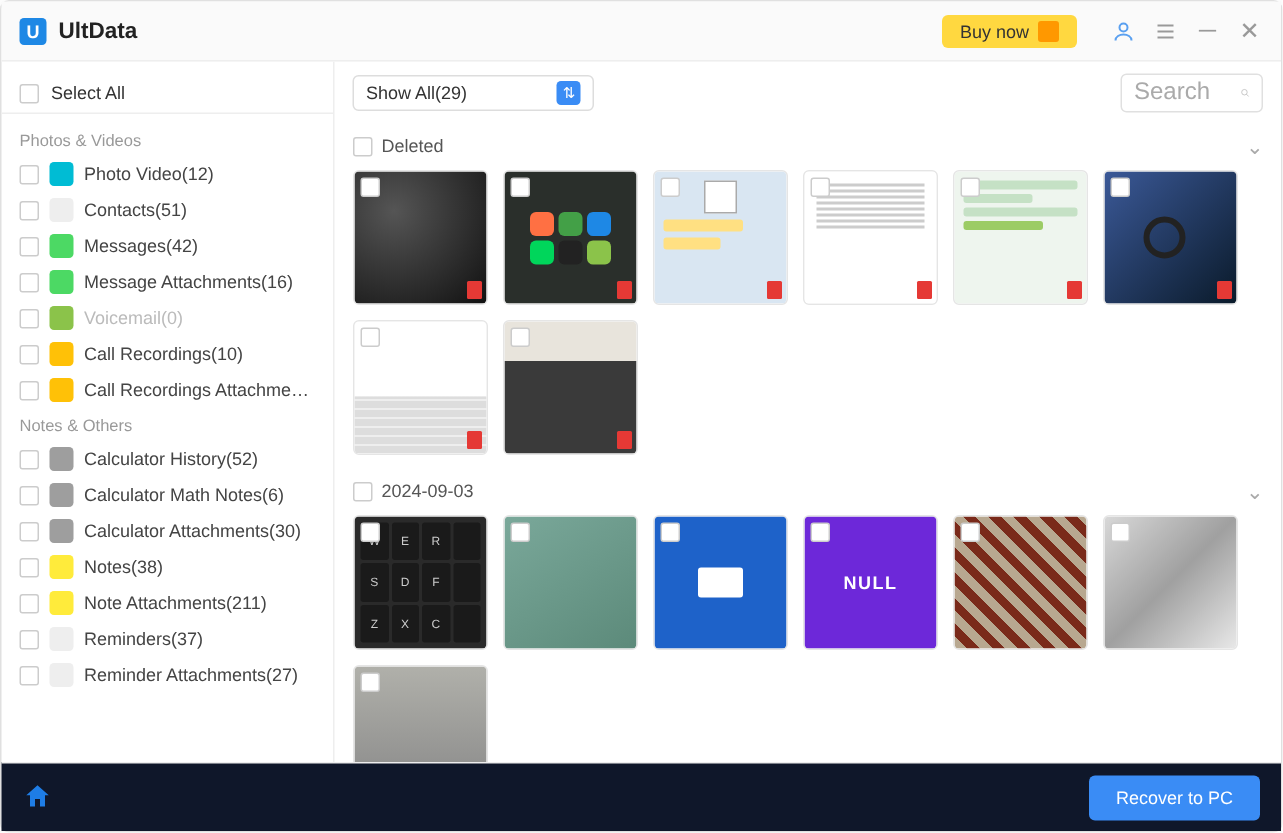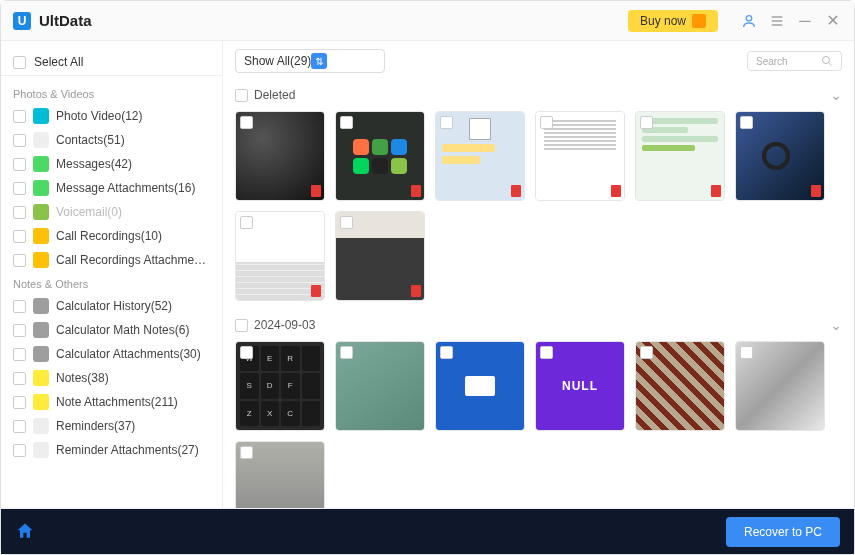--- a/index.html
+++ b/index.html
@@ -16,24 +16,24 @@
 .sidebar { width: 222px; border-right: 1px solid #eee; overflow-y: auto; padding: 8px 0 8px 0; }
 .select-all { padding: 6px 12px; display: flex; align-items: center; gap: 8px; border-bottom: 1px solid #eee; margin-bottom: 6px; }
 .section-header { padding: 6px 12px 4px; font-size: 11px; color: #999; }
 .side-item { padding: 4px 12px; display: flex; align-items: center; gap: 7px; cursor: pointer; white-space: nowrap; overflow: hidden; text-overflow: ellipsis; font-size: 12px; color: #444; }
 .side-item.active { background: #eaf3ff; color: #1e7de6; border-radius: 4px; margin: 0 6px; padding: 4px 6px; }
 .side-item.disabled { color: #bbb; }
 .chk { width: 13px; height: 13px; border: 1px solid #ccc; border-radius: 2px; flex-shrink: 0; background: #fff; }
 .side-icon { width: 16px; height: 16px; border-radius: 3px; flex-shrink: 0; display: flex; align-items: center; justify-content: center; font-size: 10px; color: #fff; }
 .main { flex: 1; display: flex; flex-direction: column; overflow: hidden; }
 .toolbar { padding: 8px 12px; display: flex; align-items: center; gap: 8px; }
-.dropdown { border: 1px solid #ddd; border-radius: 4px; padding: 3px 8px; font-size: 12px; display: flex; align-items: center; cursor: pointer; min-width: 150px; background: #fff; }
+.dropdown { border: 1px solid #ddd; border-radius: 4px; padding: 3px 8px; font-size: 12px; display: flex; align-items: center; gap: 60px; cursor: pointer; min-width: 150px; background: #fff; }
 .dropdown .arrow { width: 16px; height: 16px; background: #3a8cf5; border-radius: 3px; display: flex; align-items: center; justify-content: center; color: #fff; font-size: 10px; }
 .tool-spacer { flex: 1; }
-.search { border: 1px solid #e0e0e0; border-radius: 4px; padding: 3px 8px; font-size: 10px; width: 95px; display: flex; align-items: center; gap: 20px; color: #aaa; }
+.search { border: 1px solid #e0e0e0; border-radius: 4px; padding: 3px 8px; font-size: 16px; width: 95px; display: flex; align-items: center; gap: 20px; color: #aaa; }
 .scroll { flex: 1; overflow-y: auto; padding: 0 12px 12px; }
 .group-head { display: flex; align-items: center; gap: 6px; padding: 6px 0; font-size: 12px; color: #555; }
 .group-head .chev { margin-left: auto; color: #aaa; font-size: 14px; cursor: pointer; }
 .grid { display: flex; flex-wrap: wrap; gap: 10px; padding: 2px 0 10px; }
 .thumb { width: 90px; height: 90px; border: 1px solid #e5e5e5; border-radius: 4px; position: relative; display: flex; align-items: center; justify-content: center; overflow: hidden; background: #f5f5f5; }
 .thumb .chk { position: absolute; top: 4px; left: 4px; z-index: 2; }
 .thumb .del-badge { position: absolute; bottom: 3px; right: 3px; width: 10px; height: 12px; background: #e53935; border-radius: 1px; }
 .footer { height: 46px; border-top: 1px solid #eee; display: flex; align-items: center; padding: 0 14px; background: #0f172a; }
 .home-icon { width: 22px; height: 22px; color: #1e7de6; cursor: pointer; font-size: 18px; }
 .recover-btn { margin-left: auto; background: #3a8cf5; color: #fff; border-radius: 4px; padding: 8px 18px; font-size: 12px; cursor: pointer; }

